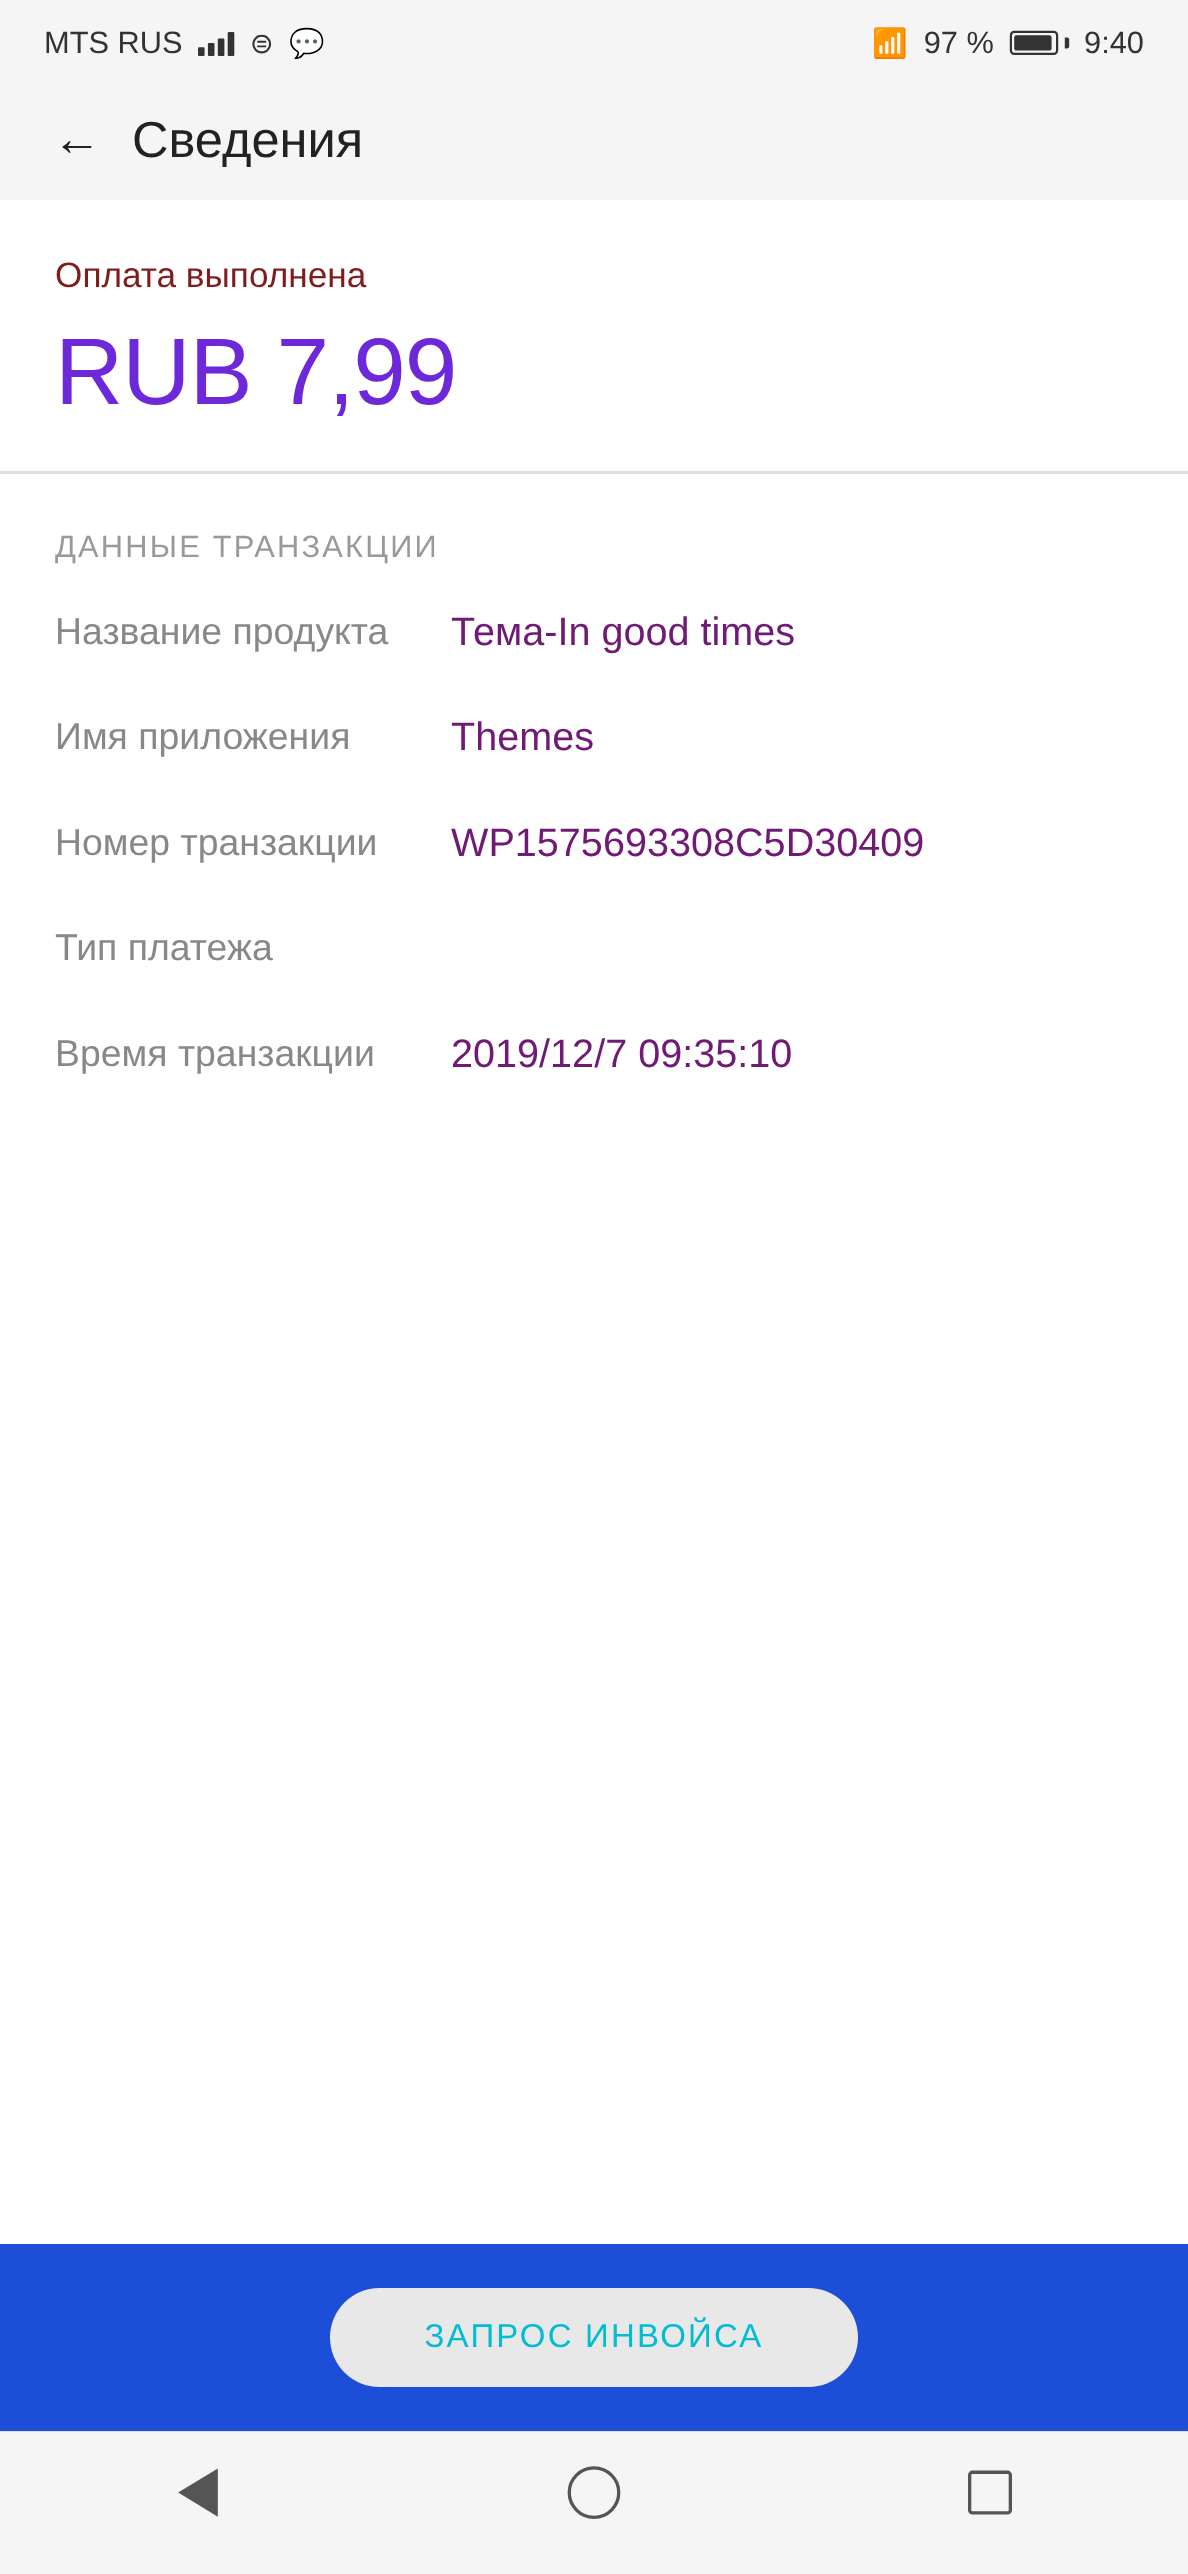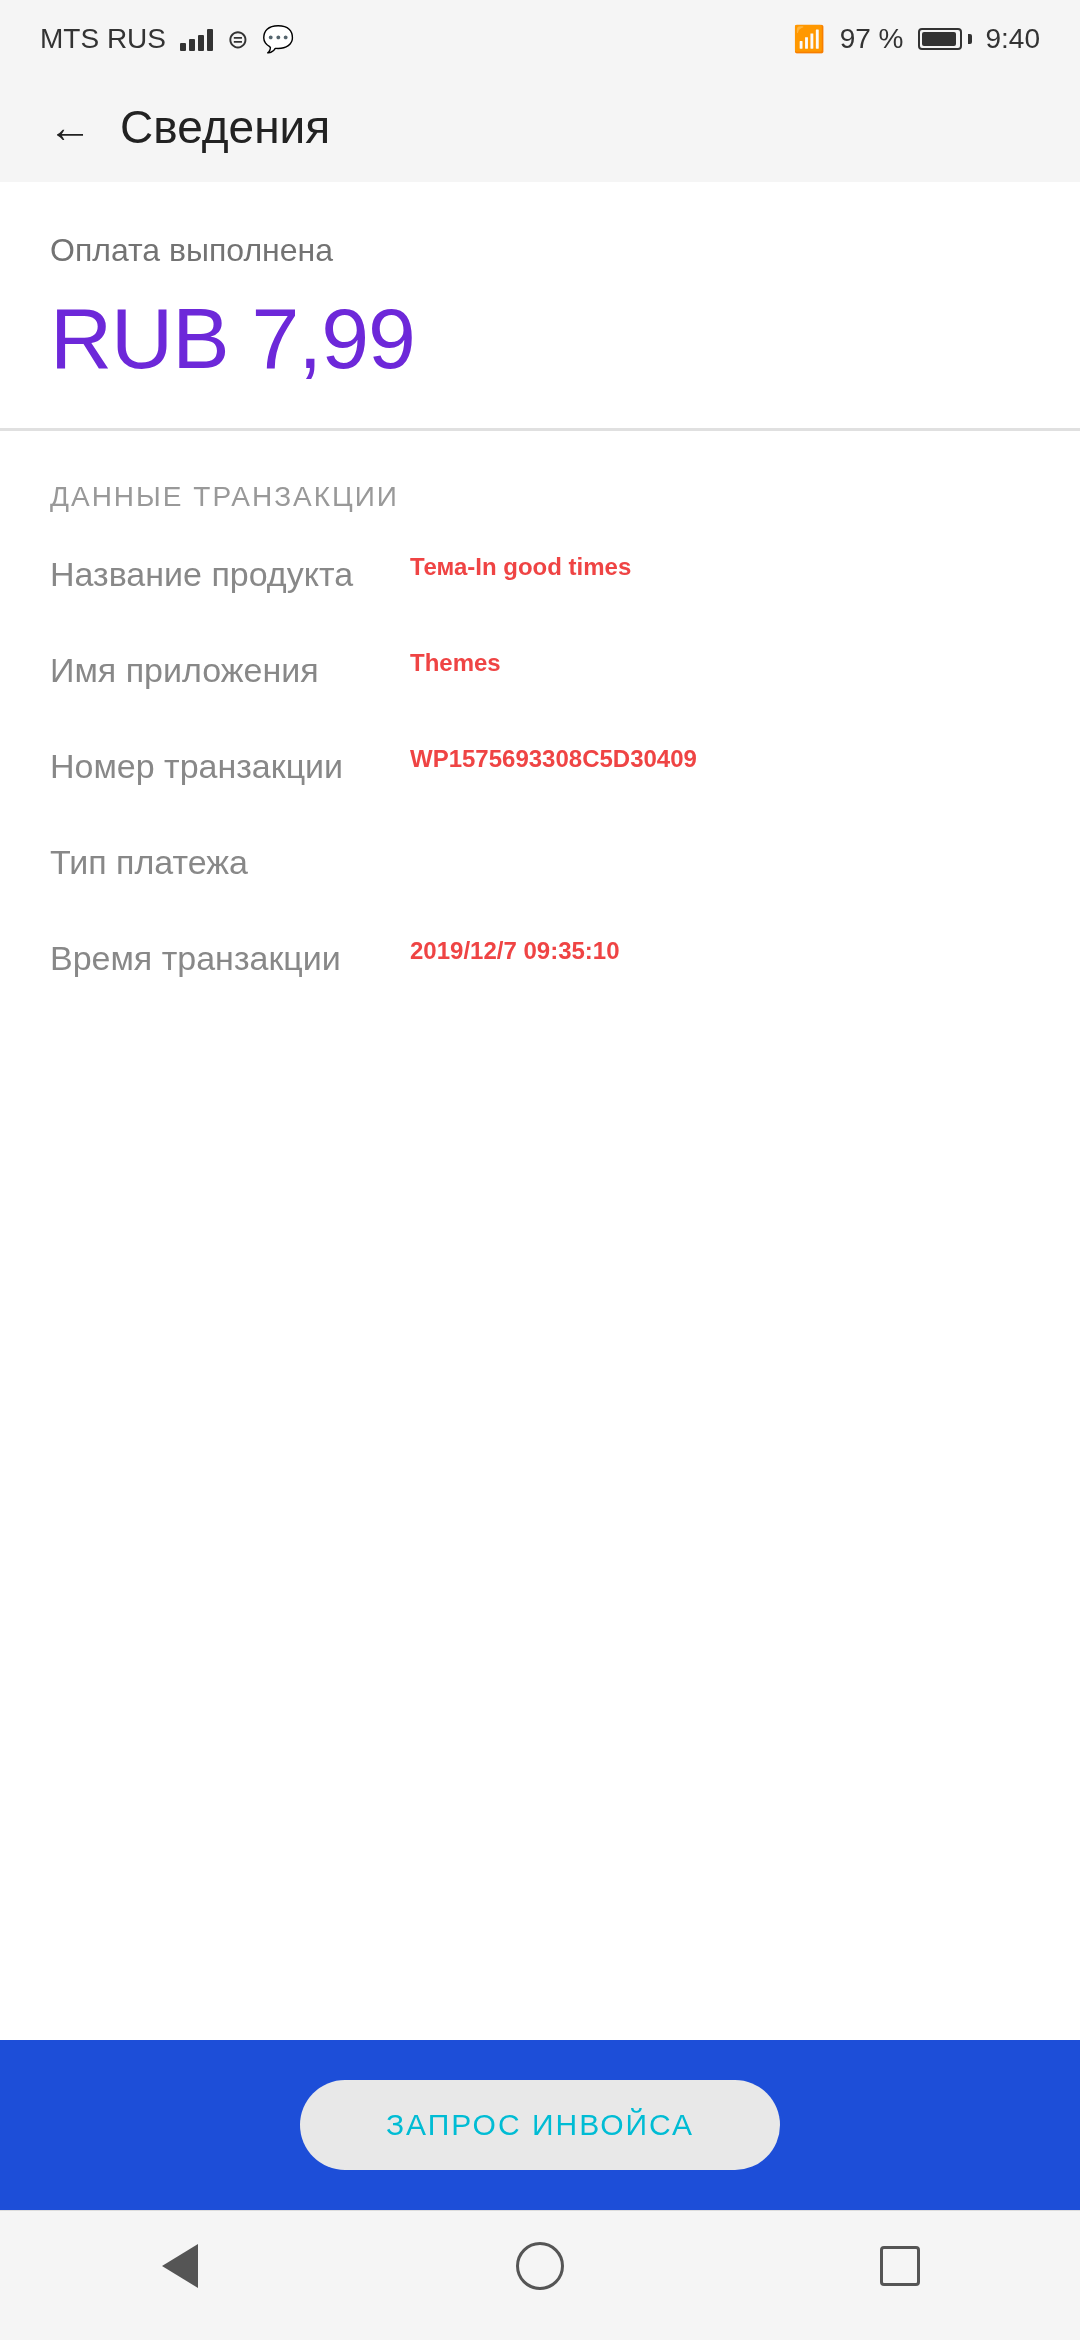--- a/index.html
+++ b/index.html
@@ -138,21 +138,21 @@
 
     
     .payment-status-section {
       padding: 50px 50px 40px 50px;
       background: #fff;
       border-bottom: 1px solid #e0e0e0;
     }
 
     .payment-status-label {
       font-size: 32px;
-      color: #737373;
+      color: #7f1d1d;
       margin-bottom: 20px;
     }
 
     .payment-amount {
       font-size: 86px;
       font-weight: 300;
       color: #6d28d9;
       letter-spacing: -1px;
     }
 
@@ -187,24 +187,24 @@
     .row-label {
       font-size: 34px;
       color: #888;
       width: 360px;
       flex-shrink: 0;
       font-weight: 400;
       padding-top: 2px;
     }
 
     .row-value {
-      font-size: 24px;
-      color: #ef4444;
+      font-size: 36px;
+      color: #701a75;
       flex: 1;
-      font-weight: 700;
+      font-weight: 400;
       word-break: break-word;
     }
 
     
     .spacer {
       flex: 1;
     }
 
     
     .bottom-button-container {

